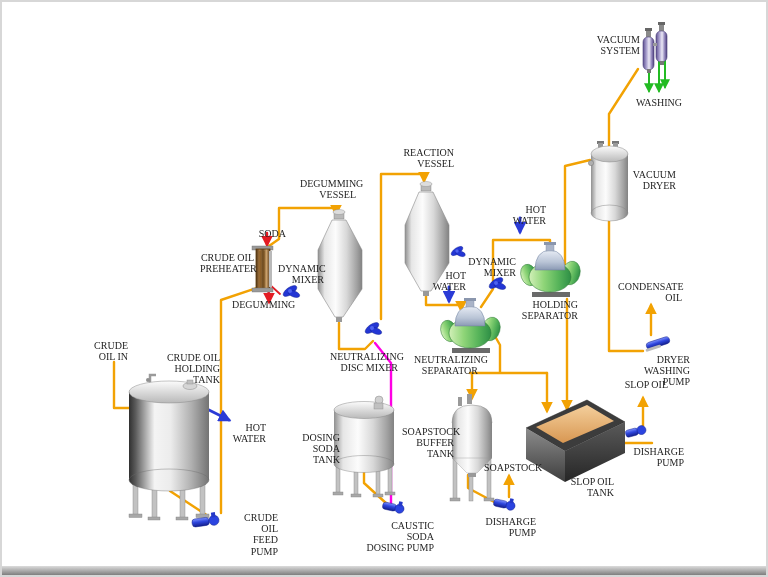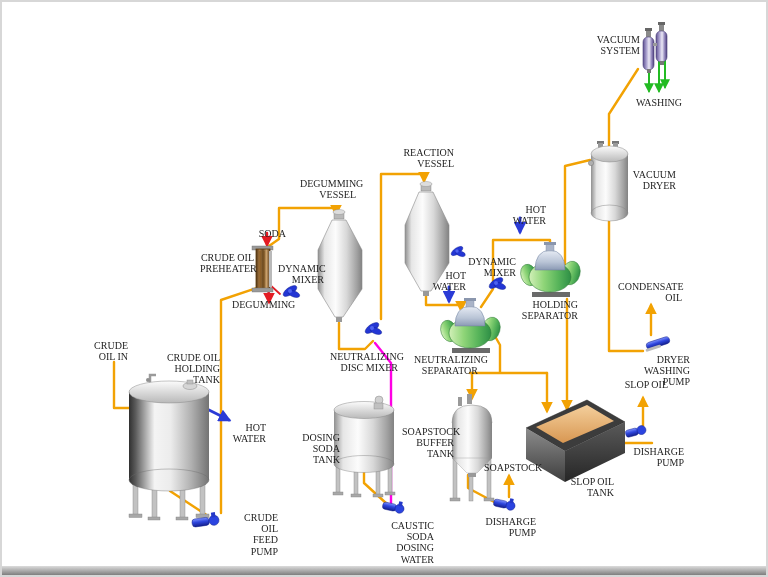--- a/index.html
+++ b/index.html
@@ -343,21 +343,21 @@
   <div class="lbl" style="left:230px;top:297px;width:62px">DEGUMMING</div>
   <div class="lbl" style="left:276px;top:261px;width:46px">DYNAMIC
 MIXER</div>
   <div class="lbl" style="left:298px;top:176px;width:56px">DEGUMMING
 VESSEL</div>
   <div class="lbl" style="left:328px;top:349px;width:68px">NEUTRALIZING
 DISC MIXER</div>
   <div class="lbl" style="left:286px;top:430px;width:52px">DOSING
 SODA TANK</div>
   <div class="lbl" style="left:364px;top:518px;width:68px">CAUSTIC SODA
-DOSING WATER</div>
+DOSING PUMP</div>
   <div class="lbl" style="left:396px;top:145px;width:56px">REACTION
 VESSEL</div>
   <div class="lbl" style="left:430px;top:268px;width:34px">HOT
 WATER</div>
   <div class="lbl" style="left:412px;top:352px;width:64px">NEUTRALIZING
 SEPARATOR</div>
   <div class="lbl" style="left:400px;top:424px;width:52px">SOAPSTOCK
 BUFFER
 TANK</div>
   <div class="lbl" style="left:482px;top:460px;width:56px">SOAPSTOCK</div>

